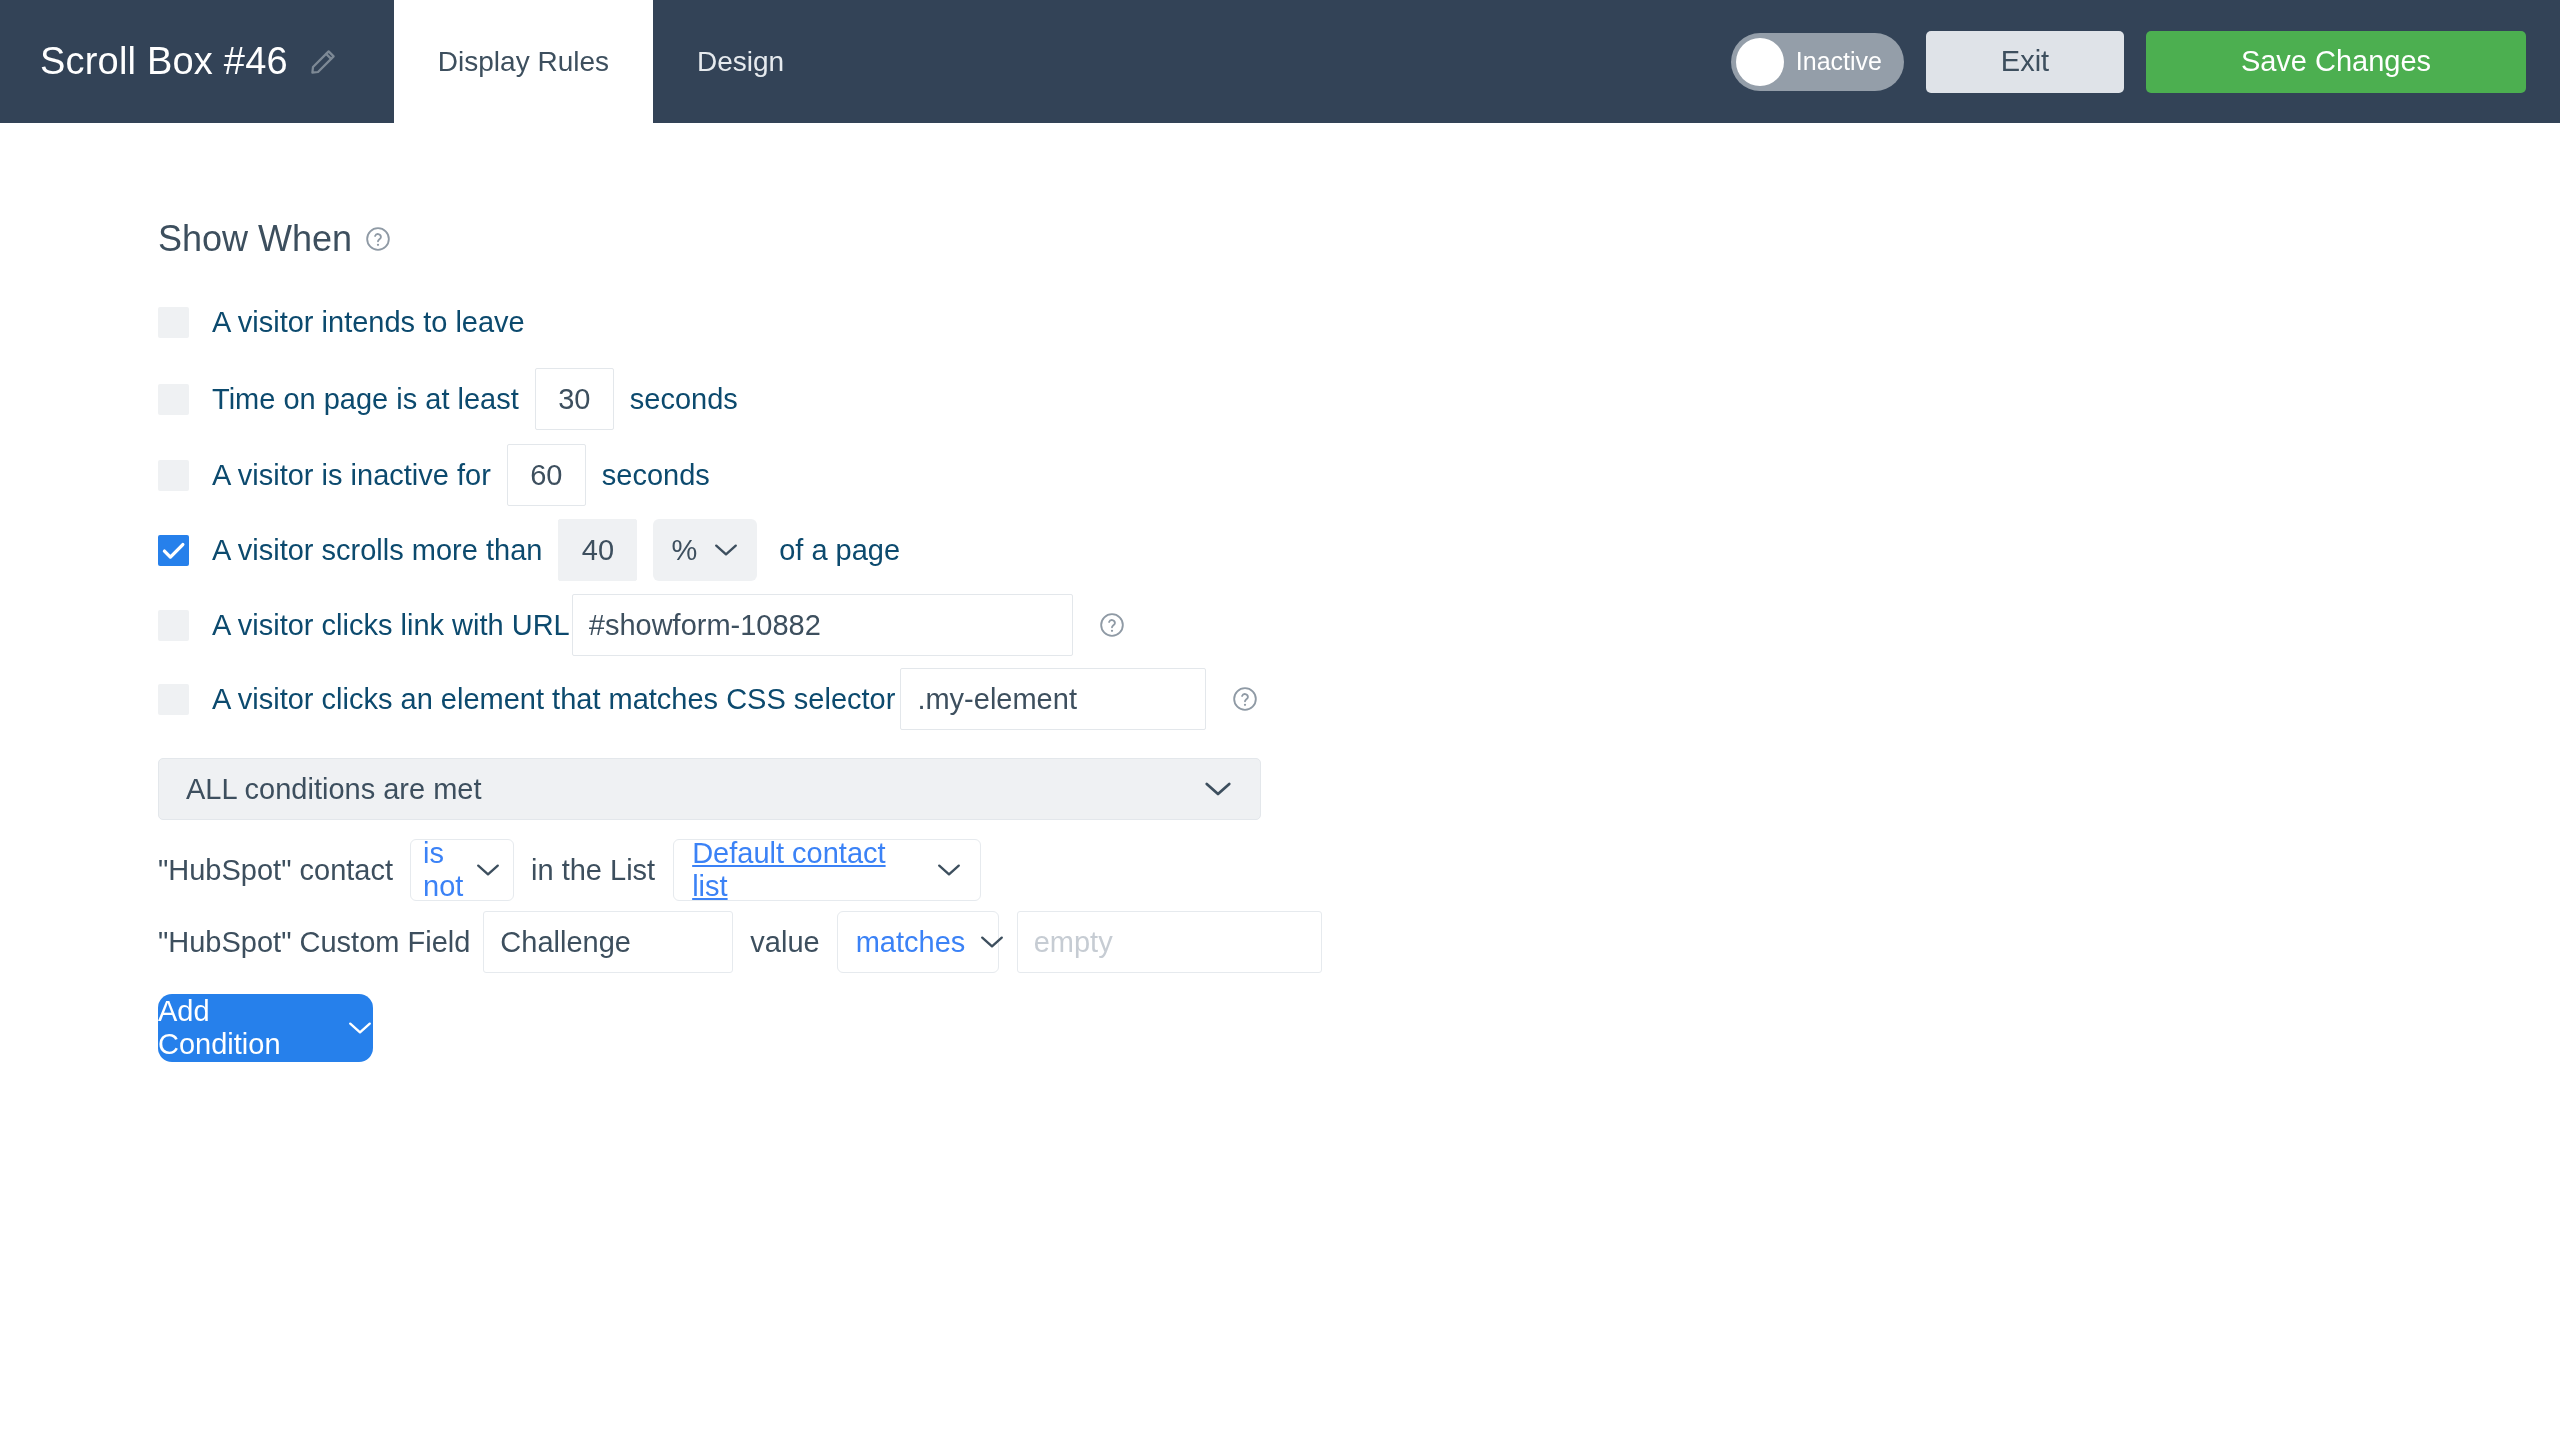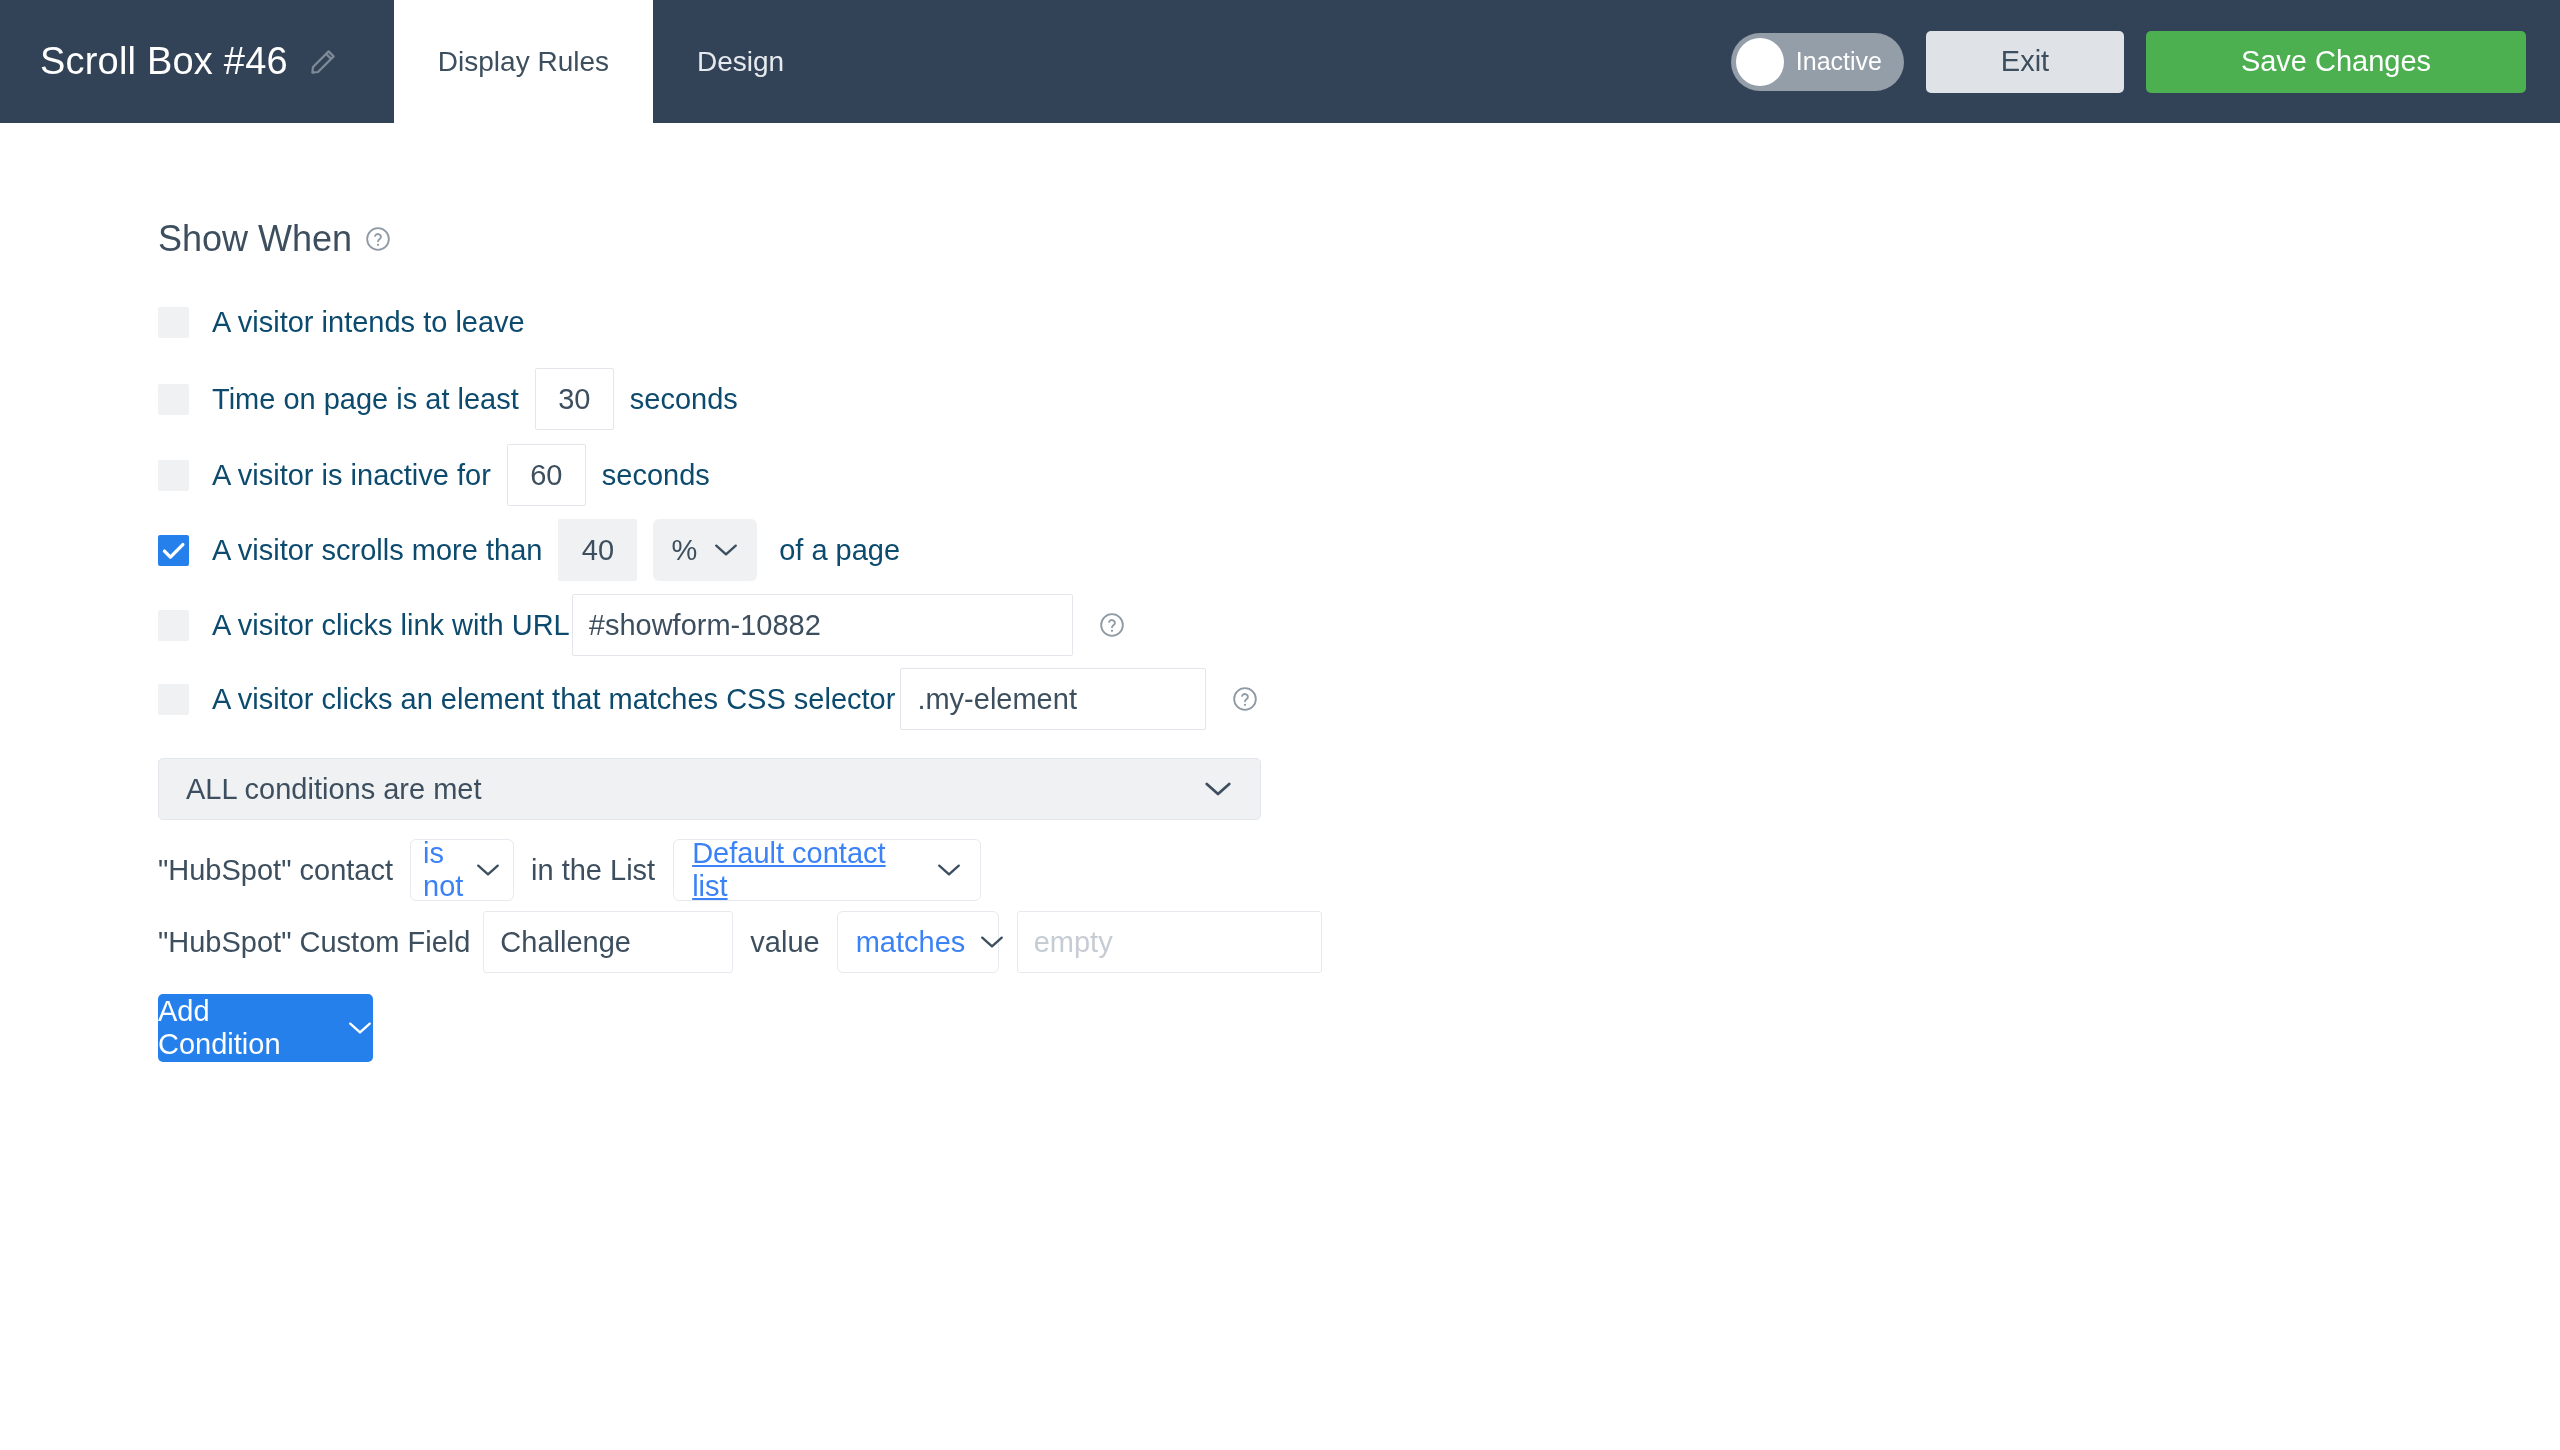--- a/index.html
+++ b/index.html
@@ -294,21 +294,21 @@
   .field-name { width: 250px; margin-left: 13px; }
   .field-value { width: 305px; margin-left: 18px; }
   .field-input::placeholder { color: #c6ccd3; }
   .value-word { margin-left: 17px; }
 
   .add-condition {
     margin-top: 21px;
     width: 215px;
     height: 68px;
     background: #2680eb;
-    border-radius: 5px;
+    border-radius: 14px;
     display: flex;
     align-items: center;
     justify-content: center;
     gap: 19px;
     color: #ffffff;
     font-size: 29px;
     cursor: pointer;
   }
   .add-condition .chev { width: 26px; height: 16px; }
 </style>

